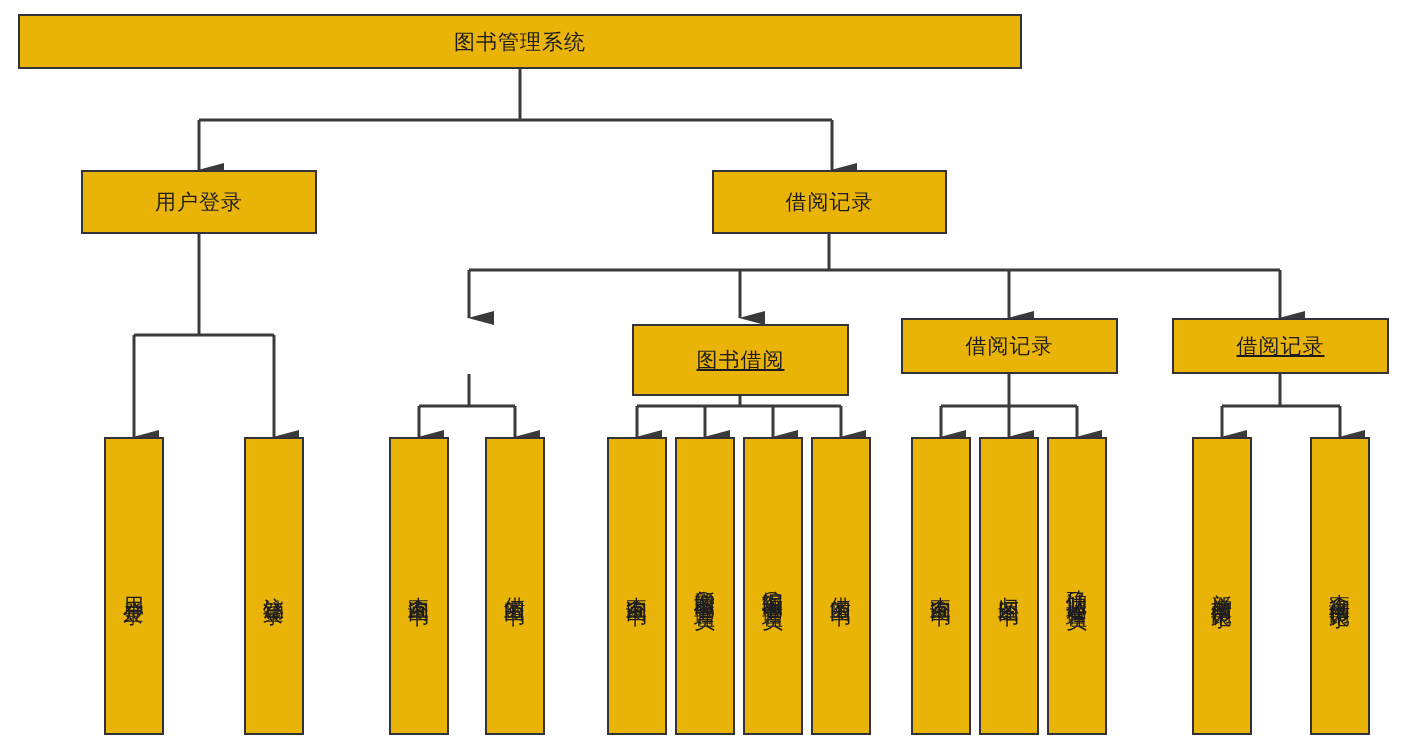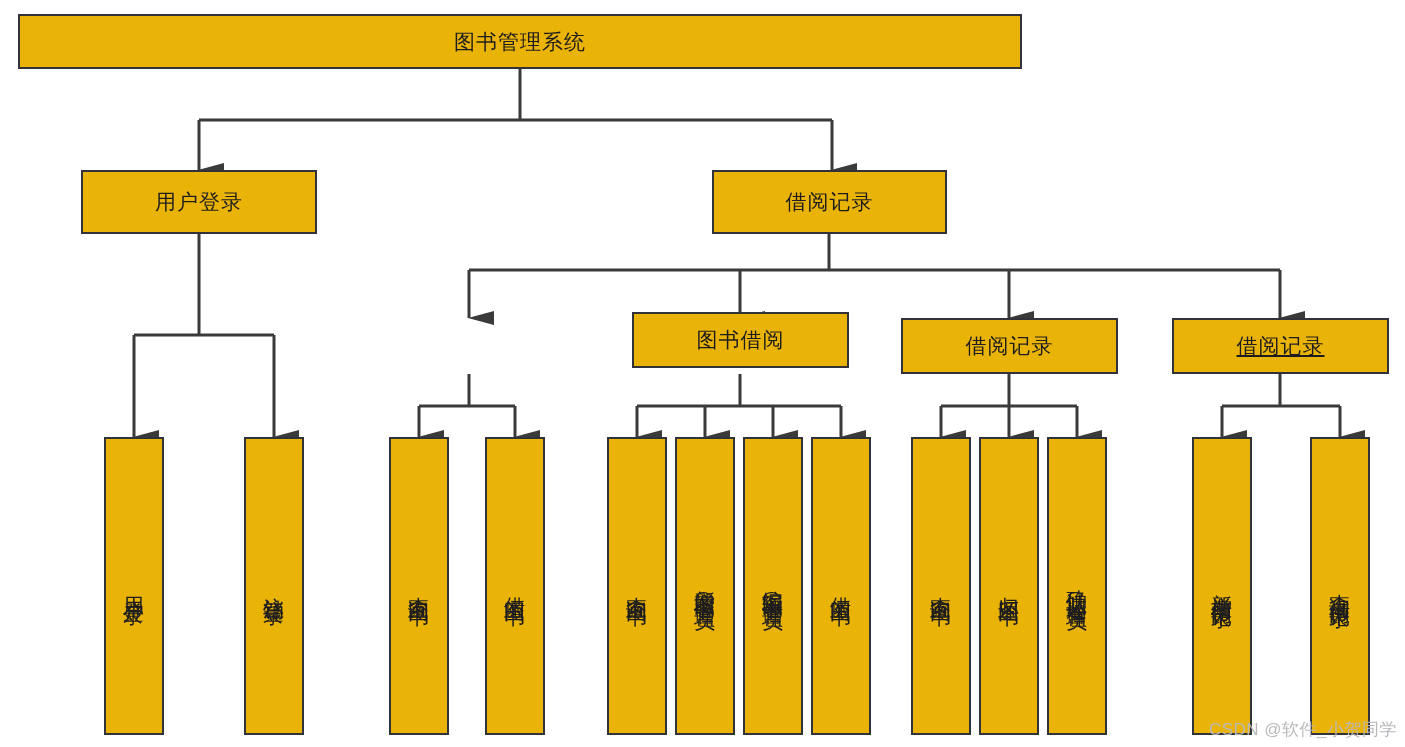--- a/index.html
+++ b/index.html
@@ -126,21 +126,21 @@
 
   <div class="node h" style="left:81px; top:170px; width:236px; height:64px;">
     <span class="htext">用户登录</span>
   </div>
 
   <div class="node h" style="left:712px; top:170px; width:235px; height:64px;">
     <span class="htext">借阅记录</span>
   </div>
 
 
-  <div class="node h" style="left:632px; top:312px; width:217px; height:56px;">
+  <div class="node h" style="left:632px; top:324px; width:217px; height:72px;text-decoration:underline;">
     <span class="htext">图书借阅</span>
   </div>
 
   <div class="node h" style="left:901px; top:318px; width:217px; height:56px;">
     <span class="htext">借阅记录</span>
   </div>
 
   <div class="node h" style="left:1172px; top:318px; width:217px; height:56px;text-decoration:underline;">
     <span class="htext">借阅记录</span>
   </div>
@@ -190,15 +190,14 @@
   </div>
 
   <div class="node v" style="left:1192px; top:437px; width:60px; height:298px;">
     <span class="vtext">新增借阅记录</span>
   </div>
 
   <div class="node v" style="left:1310px; top:437px; width:60px; height:298px;">
     <span class="vtext">查询借阅记录</span>
   </div>
 
-  <div id="watermark">CSDN @软件_小贺同学</div>
 
 </div>
 
 </body></html>

